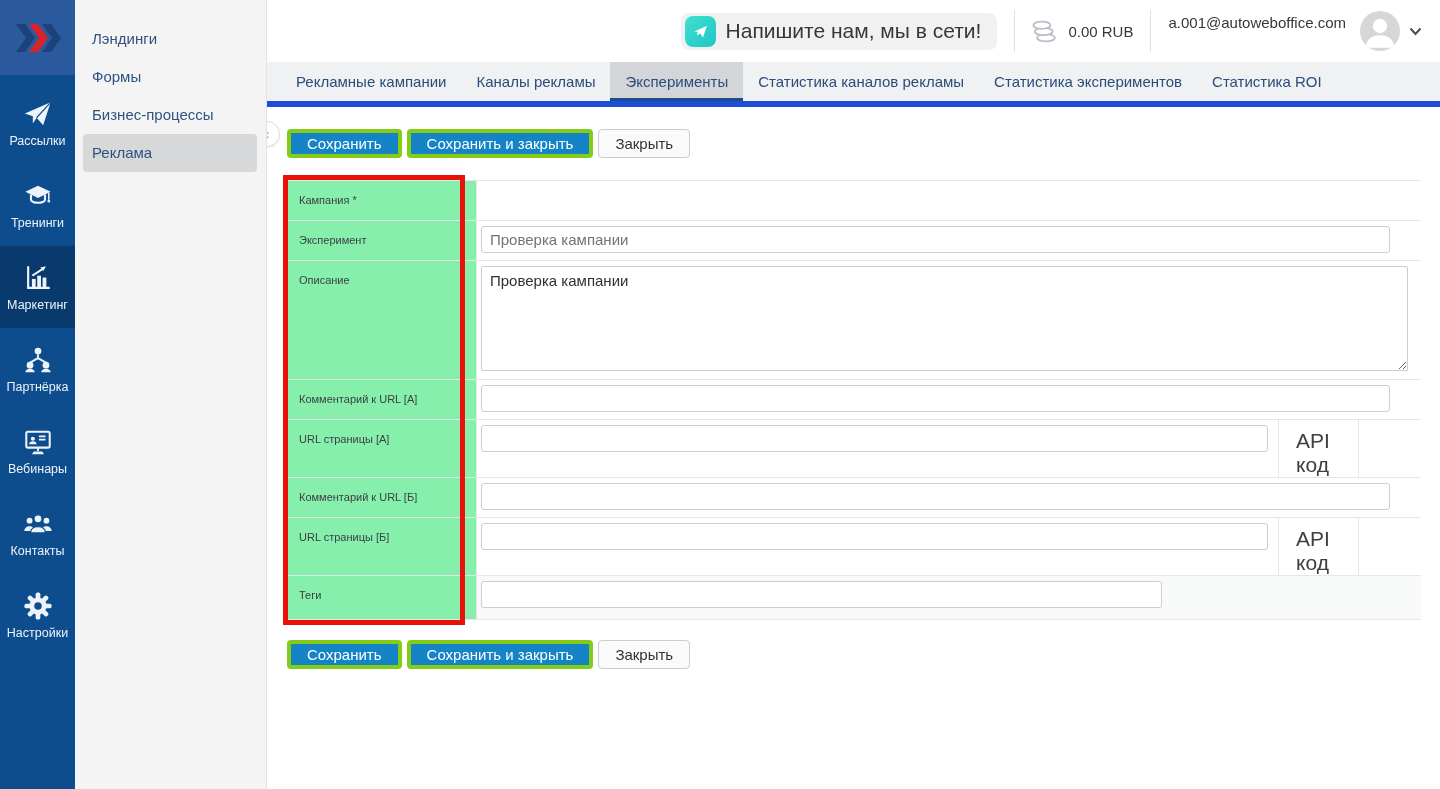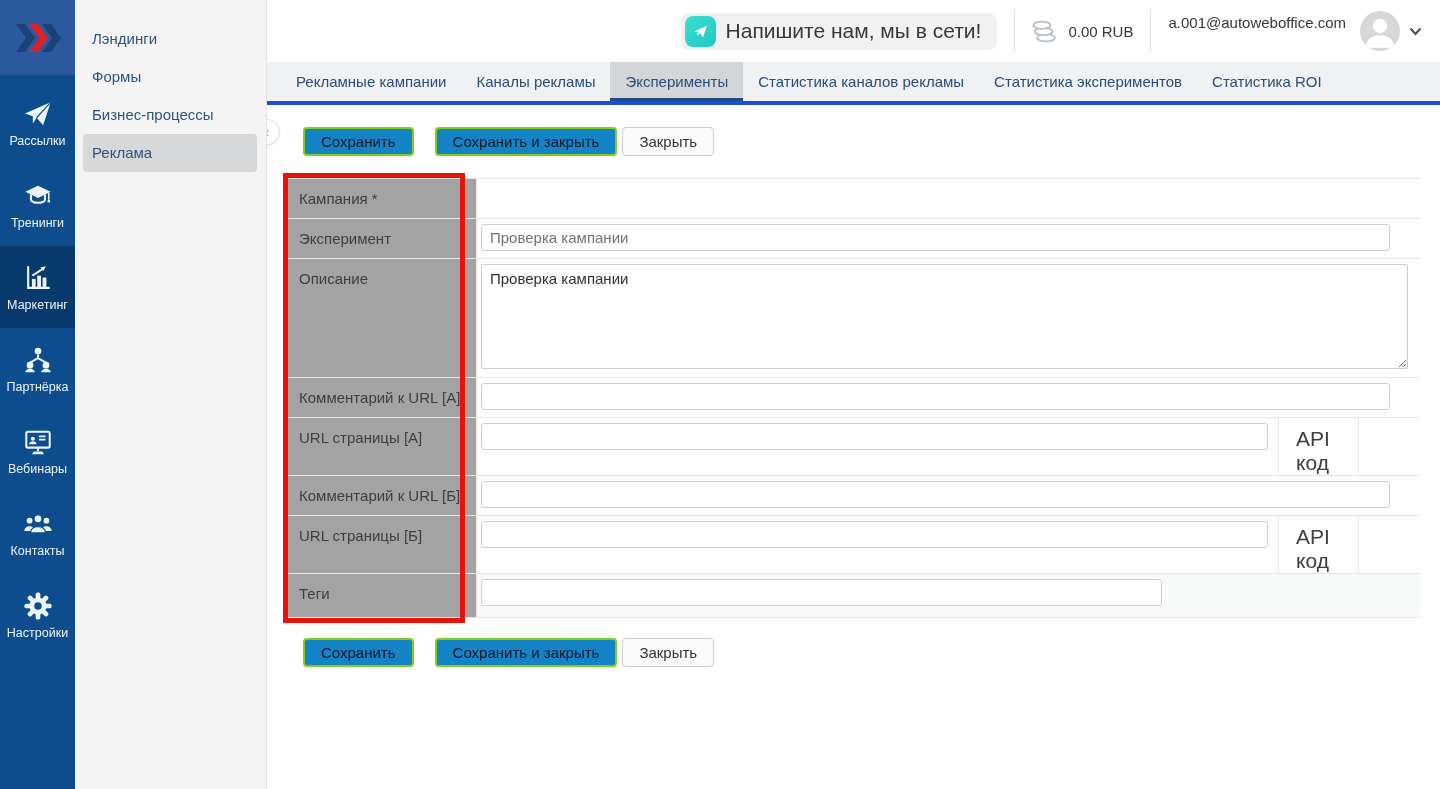--- a/index.html
+++ b/index.html
@@ -27,41 +27,41 @@
   .header { height: 62px; background: #fff; display: flex; align-items: center; justify-content: flex-end; padding-right: 18px; flex-shrink: 0; }
   .chat-btn { display: flex; align-items: center; gap: 10px; background: #f1f1f2; border: none; border-radius: 8px; height: 37px; padding: 0 16px 0 4px; font-size: 21px; color: #34383c; cursor: pointer; font-family: inherit; }
   .chat-ic { width: 31px; height: 31px; border-radius: 8px; background: linear-gradient(135deg,#3fe0cf,#1fc6c4); display: flex; align-items: center; justify-content: center; }
   .hdr-div { width: 1px; height: 42px; background: #dedfe1; margin: 0 17px; }
   .balance { display: flex; align-items: center; gap: 9px; font-size: 15px; color: #34383c; cursor: pointer; }
   .email { font-size: 15px; color: #34383c; margin: 0 14px 17px 0; }
   .account { display: flex; align-items: center; gap: 9px; cursor: pointer; }
   .avatar { width: 40px; height: 40px; border-radius: 50%; background: #d6d7d9; overflow: hidden; display: flex; align-items: flex-end; justify-content: center; }
 
   
-  .tabbar { background: #eff1f3; border-bottom: 4px solid #1d4ed8; display: flex; padding-left: 14px; flex-shrink: 0; }
+  .tabbar { background: #eff1f3; border-bottom: 6px solid #1d4ed8; display: flex; padding-left: 14px; flex-shrink: 0; }
   .tab { height: 39px; line-height: 39px; padding: 0 15px; font-size: 15px; color: #2b4d79; cursor: pointer; white-space: nowrap; }
   .tab.active { background: #d3d5d9; border-bottom: 3px solid #1d4e88; margin-bottom: -3px; }
 
   
   .content { flex: 1; padding: 22px 19px 0 20px; position: relative; overflow: hidden; }
   .collapse-btn { position: absolute; left: -13px; top: 14px; width: 26px; height: 26px; border-radius: 50%; background: #fff; border: 1px solid #dcdcde; box-shadow: 0 1px 2px rgba(0,0,0,.08); color: #9aa0a6; font-size: 15px; line-height: 23px; text-align: center; cursor: pointer; z-index: 6; }
 
   .toolbar { display: flex; gap: 5px; margin-bottom: 22px; }
   .toolbar.bottom { margin: 20px 0 0 0; }
   .btn { height: 29px; padding: 0 16px; border-radius: 4px; font-size: 15px; cursor: pointer; font-family: inherit; }
-  .btn-primary { background: #1484c6; border: 2px solid #84cc16; color: #0f172a; margin-left: 16px; }
+  .btn-primary { background: #1484c6; border: 4px solid #84cc16; color: #ffffff; }
   .btn-default { background: #fafafa; border: 1px solid #cccccc; color: #333; }
 
   
   .form-wrap { position: relative; }
   .red-box { position: absolute; left: -4px; top: -5px; width: 182px; height: calc(100% + 10px); border: 5px solid #e91109; pointer-events: none; z-index: 3; }
   .form-table { border-top: 1px solid #e5e6e7; width: 100%; }
   .frow { display: flex; border-bottom: 1px solid #e5e6e7; background: #fff; align-items: stretch; }
   .frow.gray .cell-field { background: #f8f9f9; }
-  .cell-label { width: 190px; flex-shrink: 0; background: #a3a3a3; border-right: 1px solid #e5e6e7; padding: 9px 12px; font-size: 15px; line-height: 21px; color: #3c4043; }
+  .cell-label { width: 190px; flex-shrink: 0; background: #86efac; border-right: 1px solid #e5e6e7; padding: 9px 12px; font-size: 11px; line-height: 21px; color: #3c4043; }
   .cell-field { flex: 1; display: flex; align-items: flex-start; }
   .f-main { flex: 1; padding: 5px 10px 4px 4px; }
   .f-api { width: 80px; flex-shrink: 0; border-left: 1px solid #e5e6e7; padding: 9px 0 0 17px; font-size: 21px; color: #3c4043; align-self: stretch; }
   .f-blank { width: 63px; flex-shrink: 0; border-left: 1px solid #e5e6e7; align-self: stretch; }
   input.text { height: 27px; border: 1px solid #cbcdd0; border-radius: 3px; padding: 0 8px; font-size: 15px; color: #6f7478; font-family: inherit; background: #fff; }
   .w-wide { width: 909px; }
   .w-full { width: 100%; }
   .w-short { width: 681px; }
   select.sel { width: 220px; height: 29px; border: 1px solid #aeb1b5; border-radius: 4px; font-size: 15px; color: #323539; padding: 0 6px; font-family: inherit; background: #fff; }
   textarea.ta { width: 927px; height: 105px; border: 1px solid #cbcdd0; border-radius: 2px; padding: 5px 8px; font-size: 15px; color: #2f3133; font-family: inherit; resize: both; }

